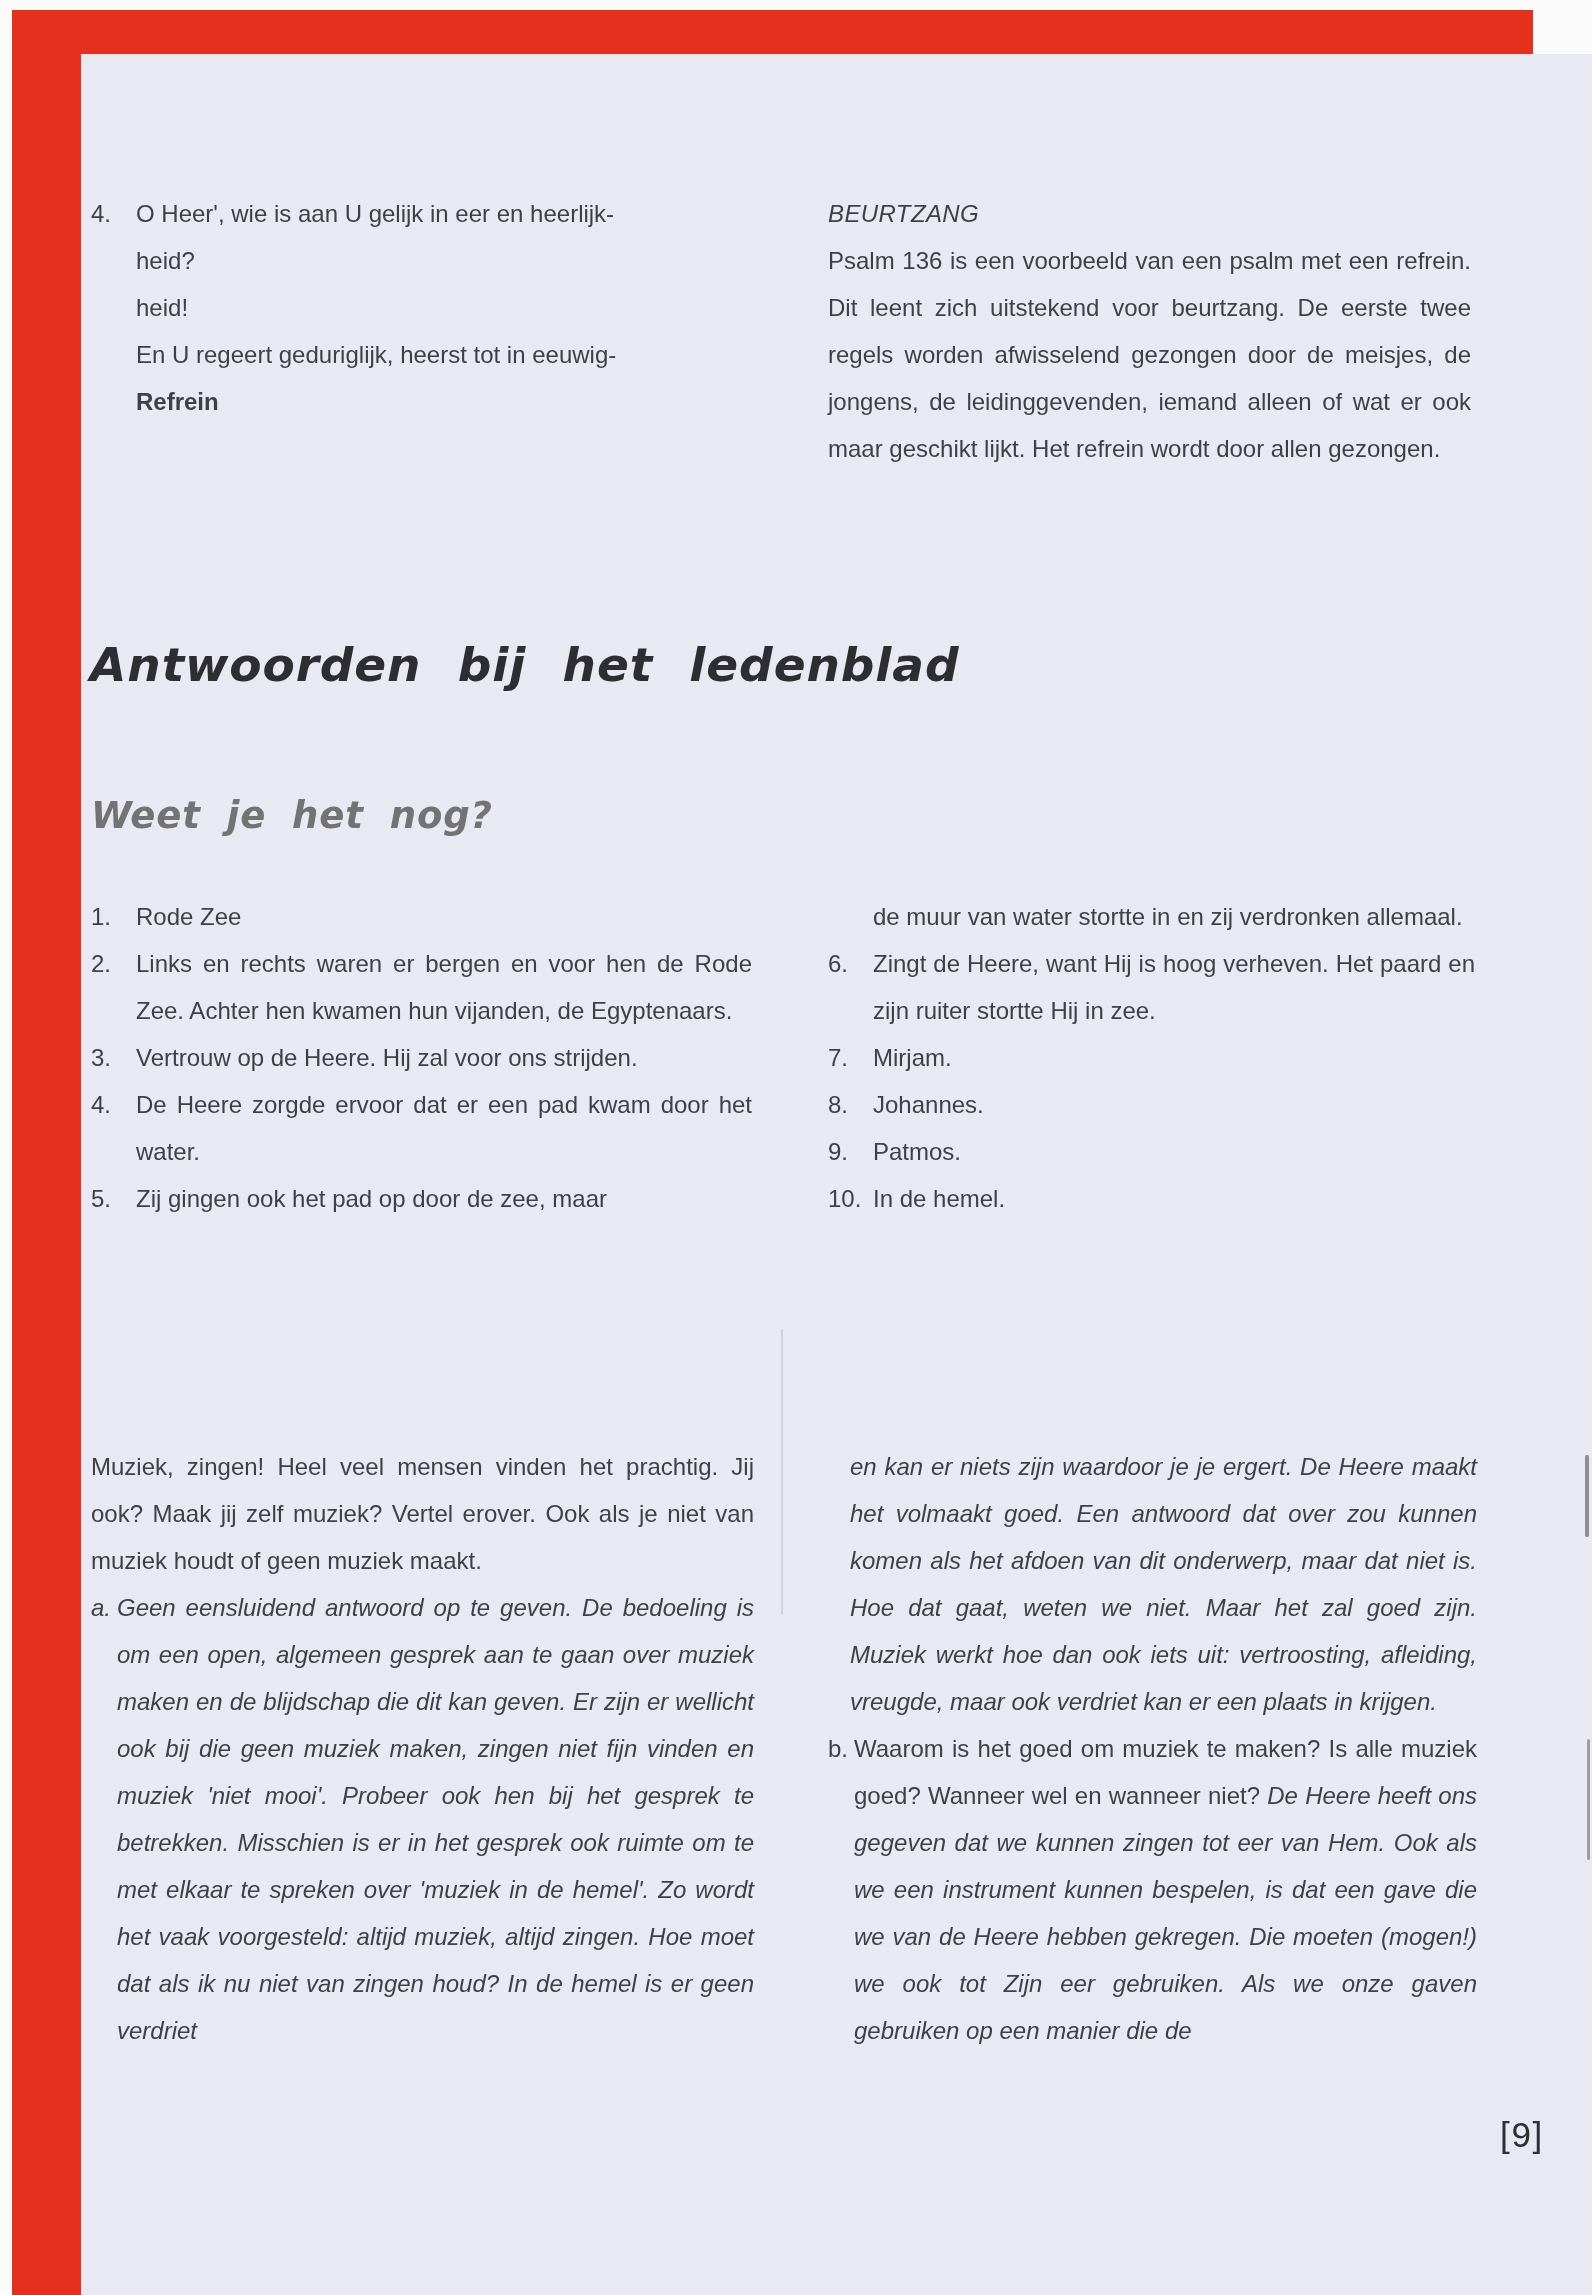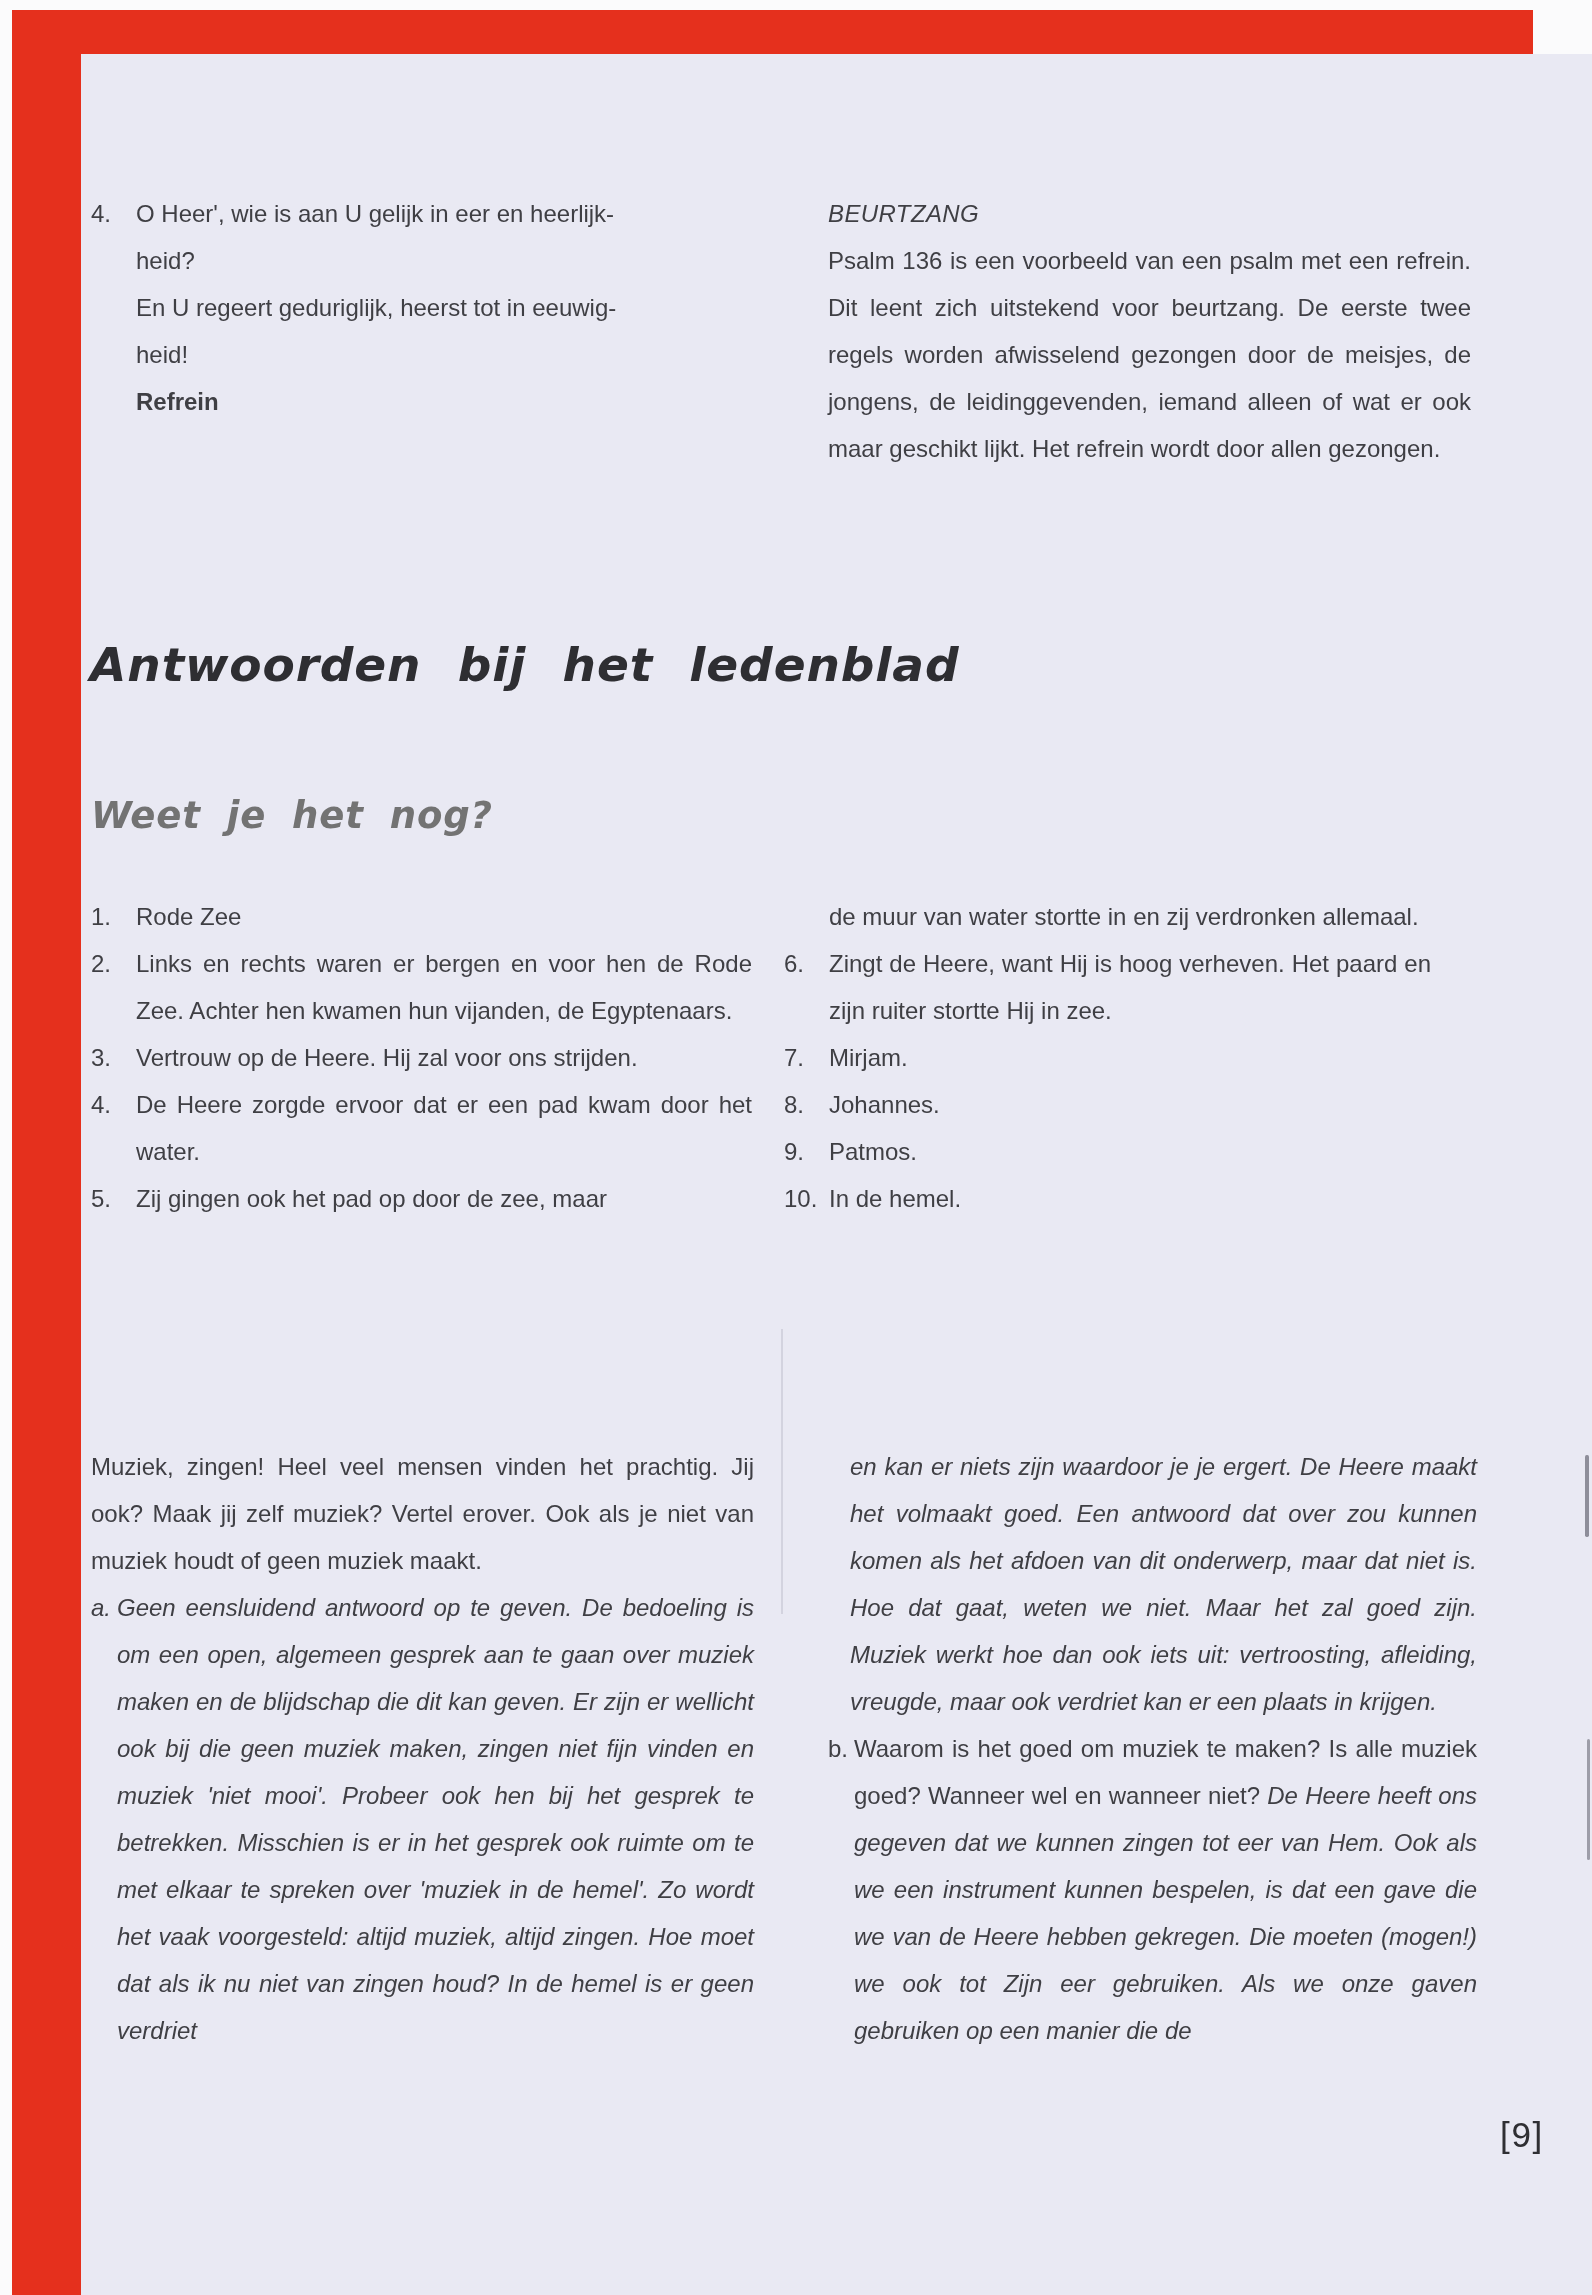--- a/index.html
+++ b/index.html
@@ -61,21 +61,21 @@
     letter-spacing: 0.9px; word-spacing: 12px;
     color: #737373;
   }
   .weet-heading { top: 794px; }
   .praten-heading { top: 1336px; }
 
   
   .verse-block { position: absolute; left: 91px; top: 190px; width: 621px; }
   .beurtzang-block { position: absolute; left: 828px; top: 190px; width: 643px; }
   .list-left  { position: absolute; left: 91px; top: 893px; width: 661px; }
-  .list-right { position: absolute; left: 784px; top: 893px; width: 647px; }
+  .list-right { position: absolute; left: 828px; top: 893px; width: 647px; }
   .disc-left  { position: absolute; left: 91px; top: 1443px; width: 663px; }
   .disc-right { position: absolute; left: 828px; top: 1443px; width: 649px; }
 
   .hang { display: flex; align-items: flex-start; }
   .hang .marker { flex: 0 0 45px; }
   .hang.letter .marker { flex: 0 0 26px; }
   .hang .content { flex: 1 1 auto; min-width: 0; }
 
   .cont-indent { margin-left: 22px; }
   .list-cont-indent { margin-left: 45px; }
@@ -101,22 +101,22 @@
   <div class="page-bg"></div>
   <div class="red-top"></div>
   <div class="red-left"></div>
 
   <div class="verse-block body-text">
     <div class="hang">
       <span class="marker">4.</span>
       <div class="content">
         <div class="nowrap">O Heer', wie is aan U gelijk in eer en heerlijk-</div>
         <div class="nowrap">heid?</div>
+        <div class="nowrap">heid!</div>
         <div class="nowrap">En U regeert geduriglijk, heerst tot in eeuwig-</div>
-        <div class="nowrap">heid!</div>
         <div class="bold">Refrein</div>
       </div>
     </div>
   </div>
 
   <div class="beurtzang-block body-text">
     <div class="italic-head">BEURTZANG</div>
     <p class="just">Psalm 136 is een voorbeeld van een psalm met een refrein. Dit leent zich uitstekend voor beurtzang. De eerste twee regels worden afwisselend gezongen door de meisjes, de jongens, de leidinggevenden, iemand alleen of wat er ook maar geschikt lijkt. Het refrein wordt door allen gezongen.</p>
   </div>
 

